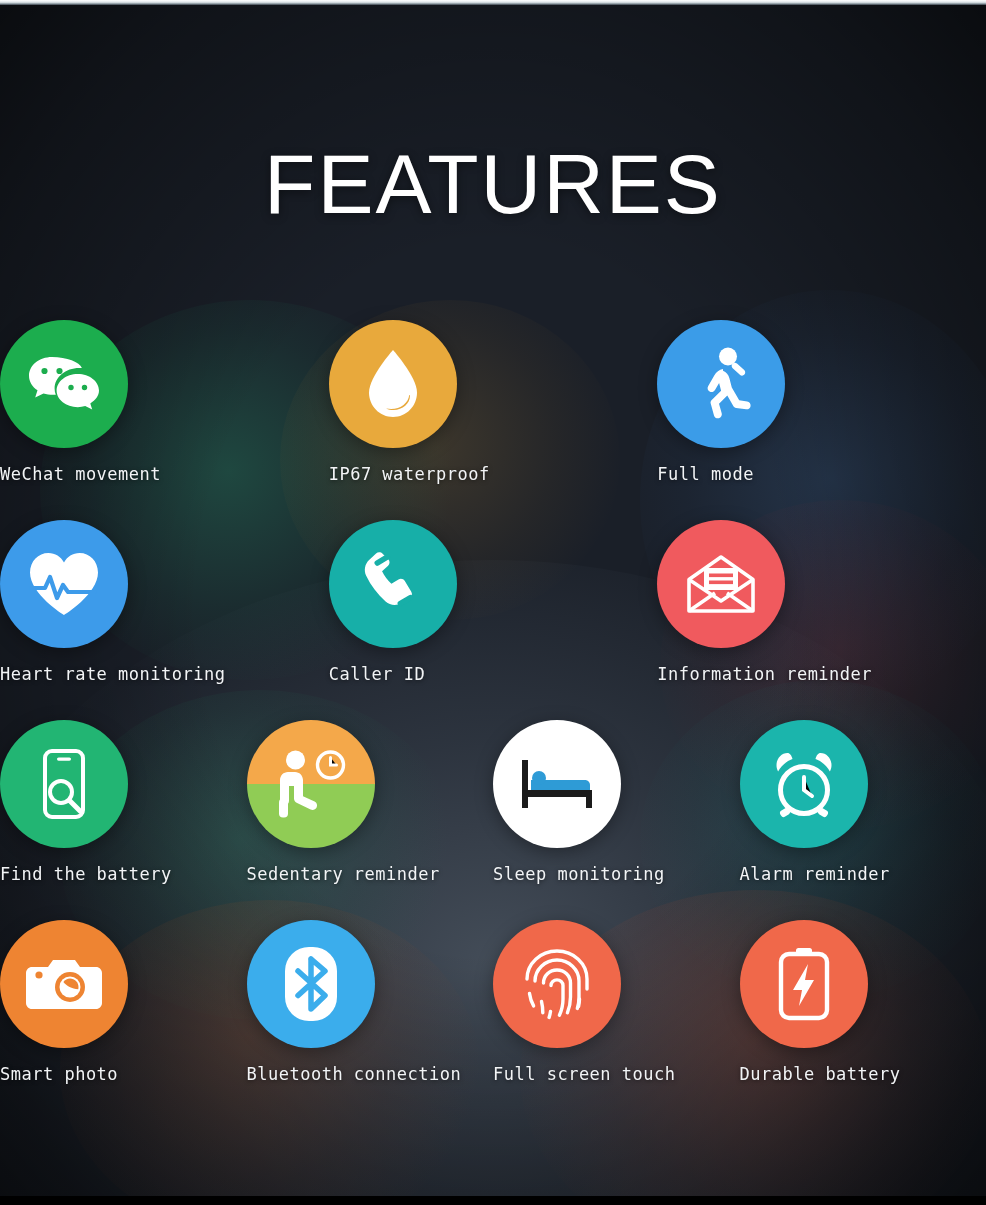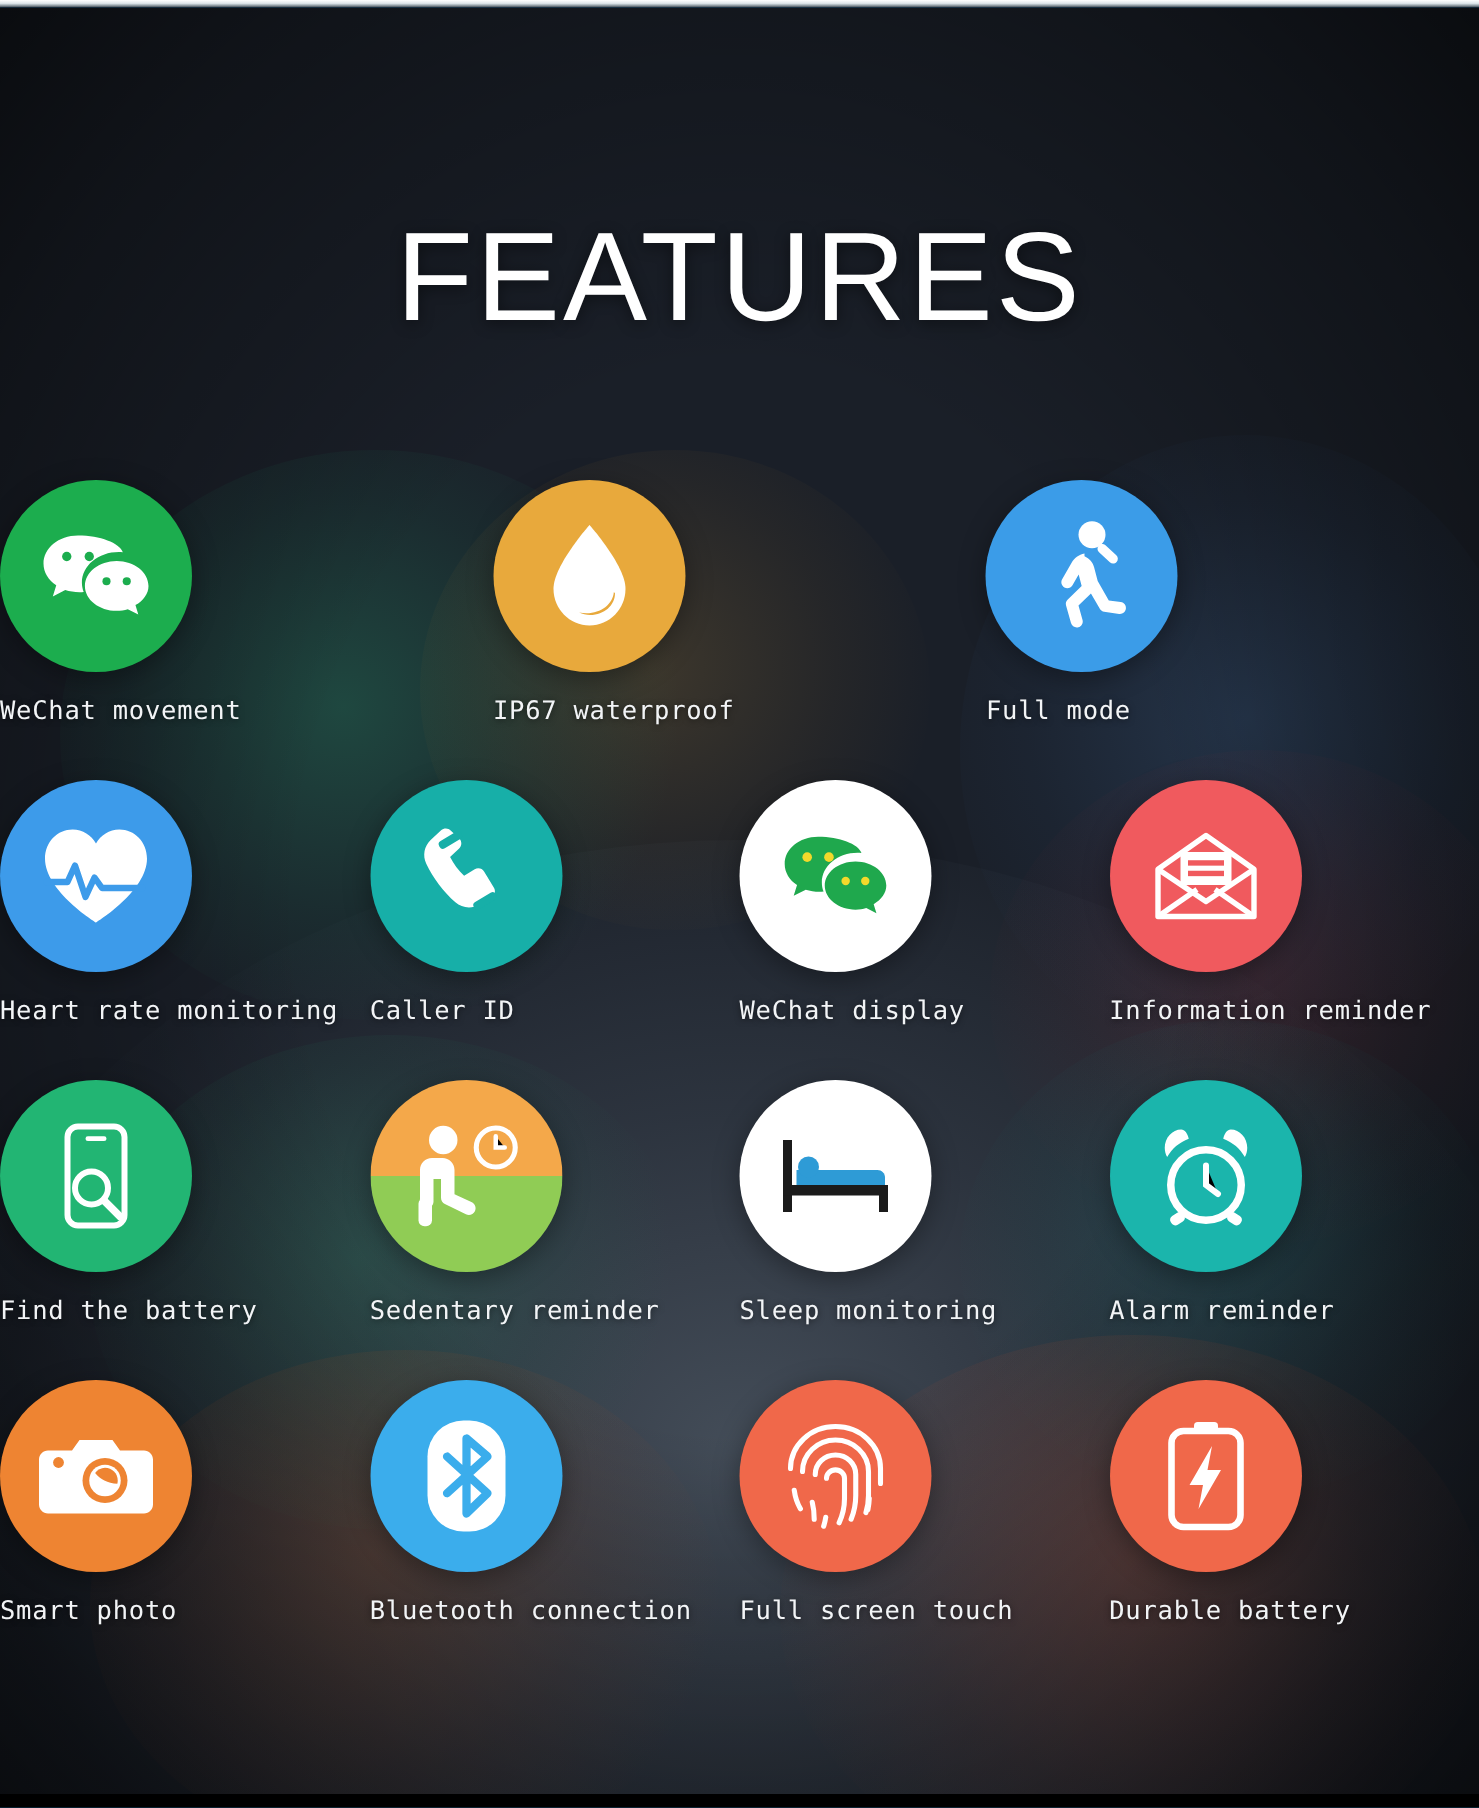--- a/index.html
+++ b/index.html
@@ -5,21 +5,21 @@
   * { margin:0; padding:0; box-sizing:border-box; }
   html, body { width:986px; height:1205px; }
   body {
     background:#000;
     font-family:"DejaVu Sans Mono", monospace;
     overflow:hidden;
   }
   #page {
     position:relative;
     width:986px; height:1205px;
-    background:#0369a1;
+    background:#ef4444;
     overflow:hidden;
   }
   .top-strip {
     position:absolute; top:0; left:0; width:986px; height:5px;
     background:linear-gradient(180deg,#ffffff 0%,#dfe6ea 45%,#9aa6ad 70%,#3a424c 100%);
   }
   .bottom-strip {
     position:absolute; bottom:0; left:0; width:986px; height:9px;
     background:#000000;
   }
@@ -192,33 +192,20 @@
             <g transform="rotate(8 35 35)">
               <path fill="#ffffff" d="M20.5 6.5c-2-1.6-4.9-1.3-6.5.7l-6 7.4c-3.7 4.6-4 11.1-.7 16 6 9 13.8 16.8 22.8 22.8 4.9 3.3 11.4 3 16-.7l7.4-6c2-1.6 2.3-4.5.7-6.5l-7.9-9.7c-1.6-2-4.5-2.3-6.5-.7l-6.4 5.2c-4.3-3-8-6.7-11-11l5.2-6.4c1.6-2 1.3-4.9-.7-6.5z"></path>
               <rect x="12.5" y="10" width="17" height="5.5" rx="2.5" fill="#17AFA8" transform="rotate(-39 21 12.7)"></rect>
               <rect x="41" y="47" width="17" height="5.5" rx="2.5" fill="#17AFA8" transform="rotate(-39 49.5 49.7)"></rect>
             </g>
           </svg>
         </div>
         <div class="label">Caller ID</div>
       </div>
 
-      <div class="cell">
-        <div class="circle" style="background:#FFFFFF">
-          <svg class="ic" width="74" height="60" viewBox="0 0 76 62">
-            <path fill="#1FA84D" d="M26 4C13 4 3 12.4 3 22.7c0 5.9 3.3 11.1 8.5 14.5l-2.3 7.4 8.3-4.2c2.9.9 6.1 1.4 9.5 1.4 1 0 1.9 0 2.8-.1-.8-2-1.2-4.1-1.2-6.3 0-11.3 11-20.4 24.6-20.4.9 0 1.8 0 2.7.1C53.6 9 40.9 4 26 4z"></path>
-            <circle cx="18.5" cy="18" r="3.3" fill="#F2D92B"></circle>
-            <circle cx="33.5" cy="18" r="3.3" fill="#F2D92B"></circle>
-            <path fill="#1FA84D" d="M73 37.6C73 28.5 63.5 21 51.8 21S30.6 28.5 30.6 37.6c0 9.1 9.5 16.6 21.2 16.6 2.6 0 5.1-.4 7.4-1.1l7 3.5-1.9-6.2c5.2-3 8.7-7.6 8.7-12.8z"></path>
-            <circle cx="45" cy="34.5" r="2.9" fill="#F2D92B"></circle>
-            <circle cx="58.5" cy="34.5" r="2.9" fill="#F2D92B"></circle>
-          </svg>
-        </div>
-        <div class="label">WeChat display</div>
-      </div>
 
       <div class="cell">
         <div class="circle" style="background:#F05A5E">
           <svg class="ic" width="72" height="62" viewBox="0 0 72 62">
             <path fill="none" stroke="#ffffff" stroke-width="3.6" stroke-linejoin="round" d="M4 26.5 36 4l32 22.5V58H4z"></path>
             <rect x="19" y="15" width="34" height="22" fill="#ffffff"></rect>
             <rect x="24" y="20.5" width="24" height="3.6" fill="#F05A5E"></rect>
             <rect x="24" y="27.5" width="24" height="3.6" fill="#F05A5E"></rect>
             <path fill="none" stroke="#ffffff" stroke-width="3.6" stroke-linejoin="round" d="M4 26.5 36 48l32-21.5"></path>
             <path fill="none" stroke="#ffffff" stroke-width="3.6" stroke-linejoin="round" d="M4 58l26-18M68 58 42 40"></path>

